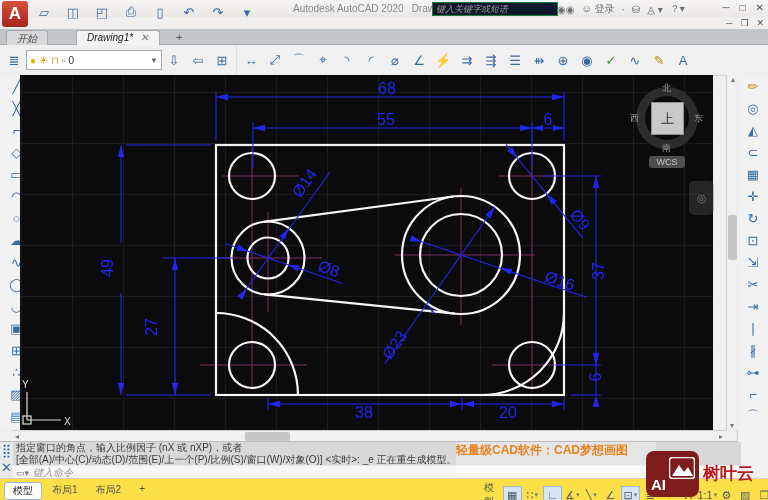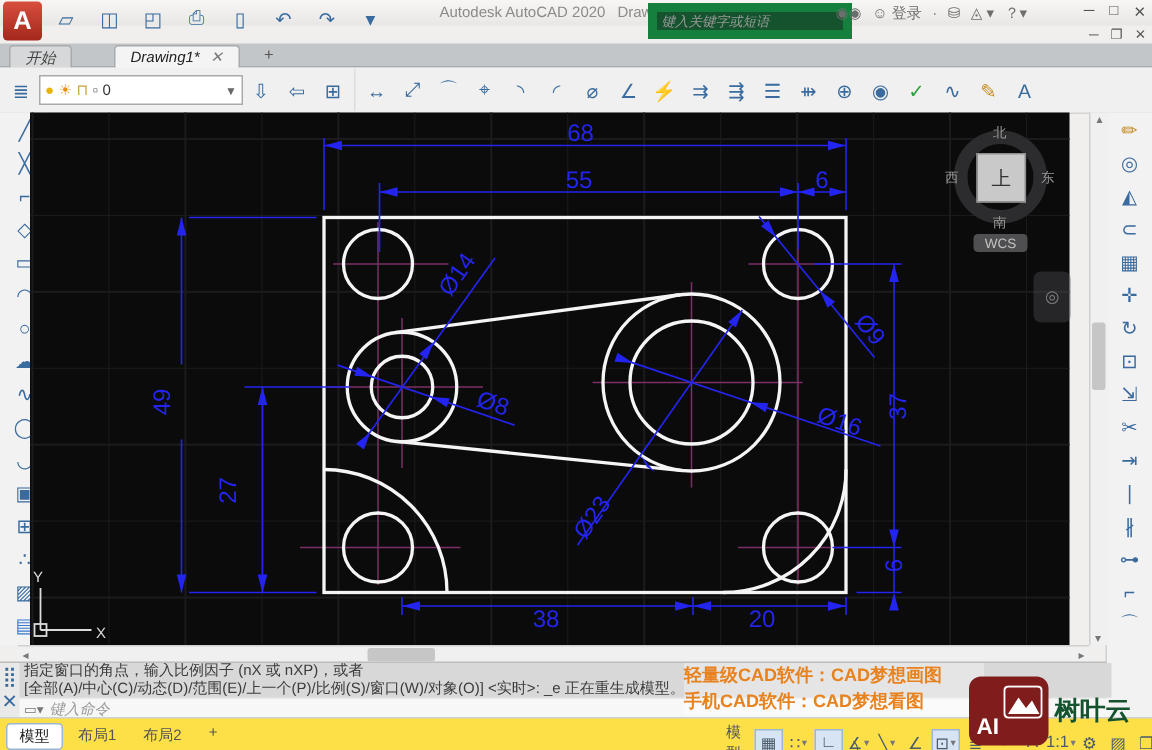--- a/index.html
+++ b/index.html
@@ -3,21 +3,21 @@
 <meta charset="utf-8">
 <style>
   html,body{margin:0;padding:0;}
   .app{position:relative;width:768px;height:500px;background:#f0efee;font-family:"Liberation Sans",sans-serif;overflow:hidden;user-select:none;}
   
   .titlebar{position:absolute;left:0;top:0;width:768px;height:17px;background:linear-gradient(#f7f6f5,#e9e7e5);font-size:10px;color:#666;}
   .alogo{position:absolute;left:2px;top:1px;width:26px;height:26px;background:linear-gradient(#d94f3d,#a3271c);border-radius:3px;color:#fff;font-weight:bold;font-size:17px;text-align:center;line-height:26px;z-index:5;}
   .qat{position:absolute;left:32px;top:1px;display:flex;gap:5px;font-size:11px;color:#7c6f64;}
   .apptitle{position:absolute;left:0;right:0;top:3px;text-align:center;font-size:10px;color:#8a8a8a;}
   .apptitle b{font-weight:normal;margin-left:8px;}
-  .searchbox{position:absolute;left:432px;top:2px;width:118px;height:12px;background:#14532d;border:6px solid #15803d;font-size:9px;font-style:italic;color:#999;padding:0 3px;line-height:12px;overflow:hidden;}
+  .searchbox{position:absolute;left:432px;top:2px;width:118px;height:12px;background:#0f172a;border:1px solid #15803d;font-size:9px;font-style:italic;color:#999;padding:0 3px;line-height:12px;overflow:hidden;}
   .titleicons{position:absolute;left:557px;top:2px;display:flex;gap:7px;font-size:10px;color:#6d6d6d;align-items:center;}
   .winbtns{position:absolute;right:4px;top:2px;display:flex;gap:10px;font-size:10px;color:#555;}
   
   .menubar{position:absolute;left:30px;top:17px;width:700px;height:12px;display:flex;gap:13px;font-size:10px;color:#333;}
   .mdibtns{position:absolute;right:4px;top:18px;display:flex;gap:8px;font-size:9px;color:#555;}
   
   .tabbar{position:absolute;left:0;top:29px;width:768px;height:15px;background:#c3c6c8;border-bottom:1px solid #a8abad;}
   .ftab{position:absolute;top:1px;height:14px;font-size:10px;color:#444;padding:1px 10px;border:1px solid #a8abad;border-bottom:none;background:#d7d8d9;border-radius:3px 3px 0 0;font-style:italic;}
   .ftab.active{background:#f4f4f4;color:#222;}
   .ftab .x{margin-left:7px;color:#777;}
@@ -65,21 +65,21 @@
   .statusicons{position:absolute;left:484px;top:2px;display:flex;gap:2px;align-items:center;}
   .sic{min-width:15px;height:16px;display:flex;align-items:center;justify-content:center;font-size:11px;color:#4a5a6a;padding:0 1px;}
   .sic.on{background:#d7e4f4;border:1px solid #9db6d2;}
   .sic .dd{font-size:7px;color:#777;margin-left:1px;}
   
   .watermark{position:absolute;left:432px;top:442px;width:200px;height:35px;background:rgba(255,255,255,.35);color:#e8821e;font-size:12px;font-weight:bold;line-height:17px;white-space:nowrap;z-index:8;margin-left:24px;}
   .brand{position:absolute;left:646px;top:449px;width:122px;height:49px;z-index:9;display:flex;align-items:center;gap:4px;}
   .brandbox{width:53px;height:46px;background:#7f1d1d;border-radius:8px;position:relative;color:#fff;}
   .brandbox .ai{position:absolute;left:5px;bottom:4px;font-weight:bold;font-size:15px;}
   .brandbox svg{position:absolute;right:4px;top:6px;}
-  .brandname{font-size:17px;font-weight:bold;color:#14532d;}
+  .brandname{font-size:17px;font-weight:bold;color:#b91c1c;}
   .dimtext{font-family:"Liberation Sans",sans-serif;}
 </style>
 </head>
 <body>
 
 <div class="app">
 
   <div class="titlebar">
     <div class="apptitle"><span>Autodesk AutoCAD 2020</span><b>Drawing1.dwg</b></div>
   </div>
@@ -370,21 +370,20 @@
         <div class="sic">A</div>
         <div class="sic">1:1<span class="dd">▾</span></div>
         <div class="sic">⚙</div>
         <div class="sic">▨</div>
         <div class="sic">❐</div>
       </div>
   </div>
 
   <div class="watermark">
     <div>轻量级CAD软件：CAD梦想画图</div>
-    <div>手机CAD软件：CAD梦想看图</div>
   </div>
   <div class="brand">
     <div class="brandbox">
       <span class="ai">AI</span>
       <svg width="26" height="22" viewBox="0 0 26 22">
         <rect x="0.5" y="0.5" width="25" height="21" rx="3" fill="none" stroke="#fff" stroke-width="1.5"></rect>
         <path d="M3,19 L10,8 L15,15 L19,10 L24,19 Z" fill="#fff"></path>
       </svg>
     </div>
     <span class="brandname">树叶云</span>

